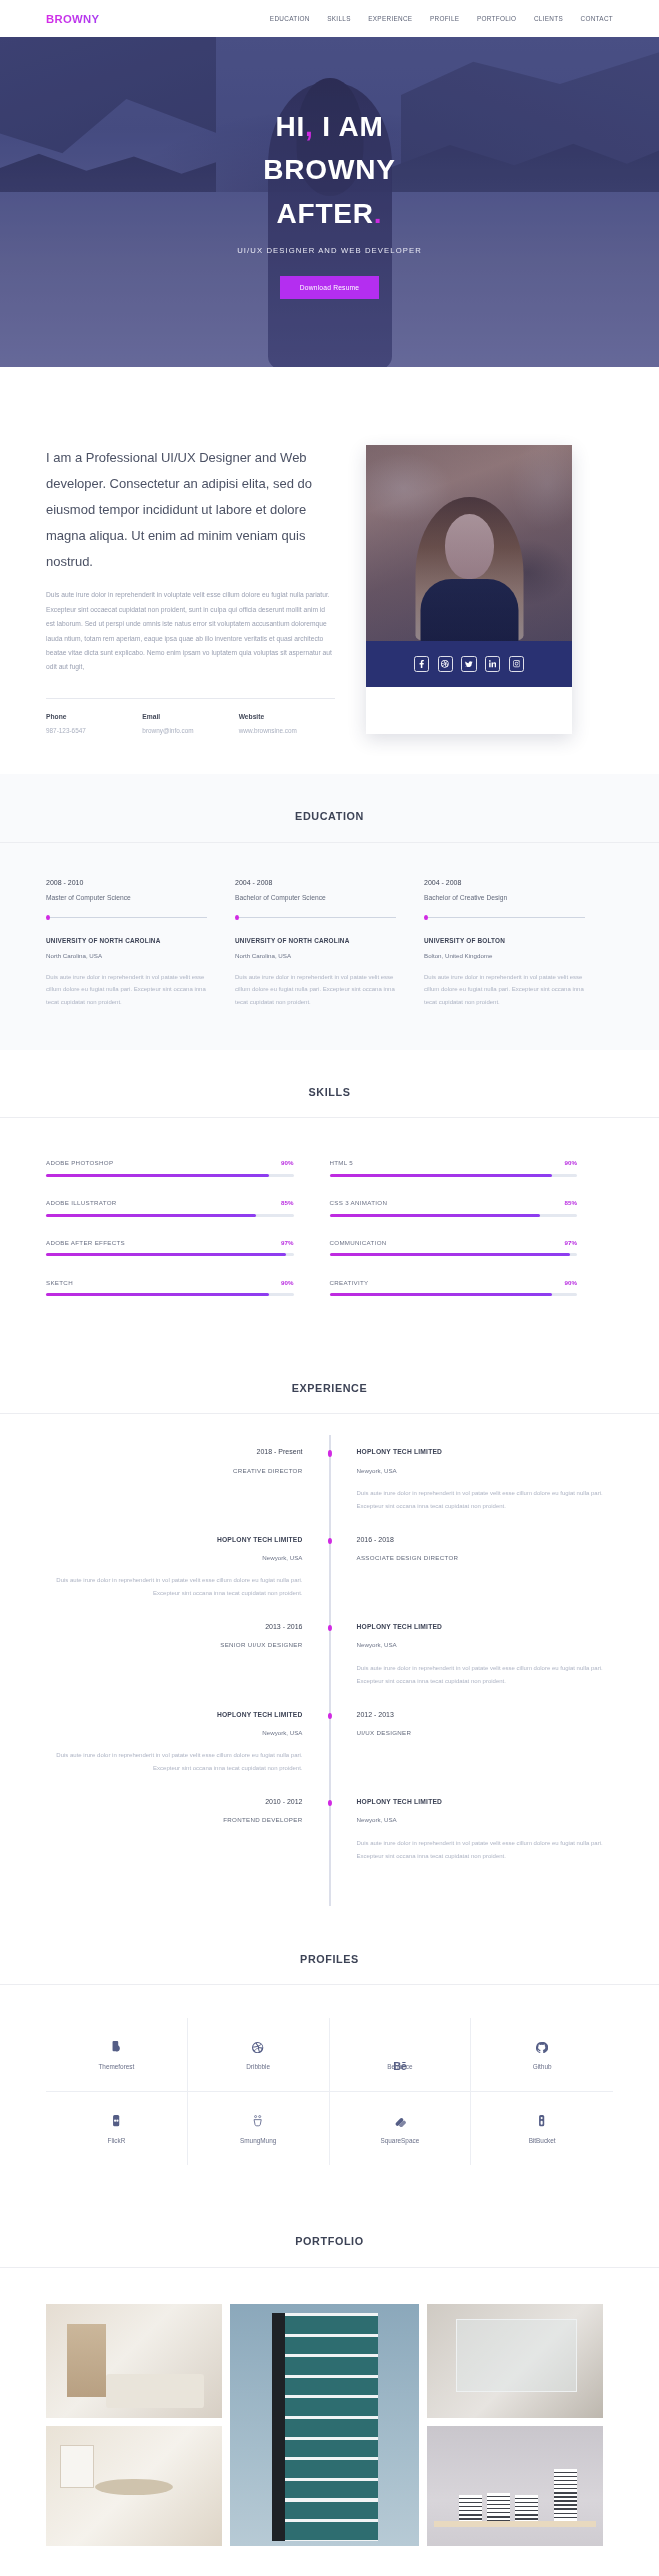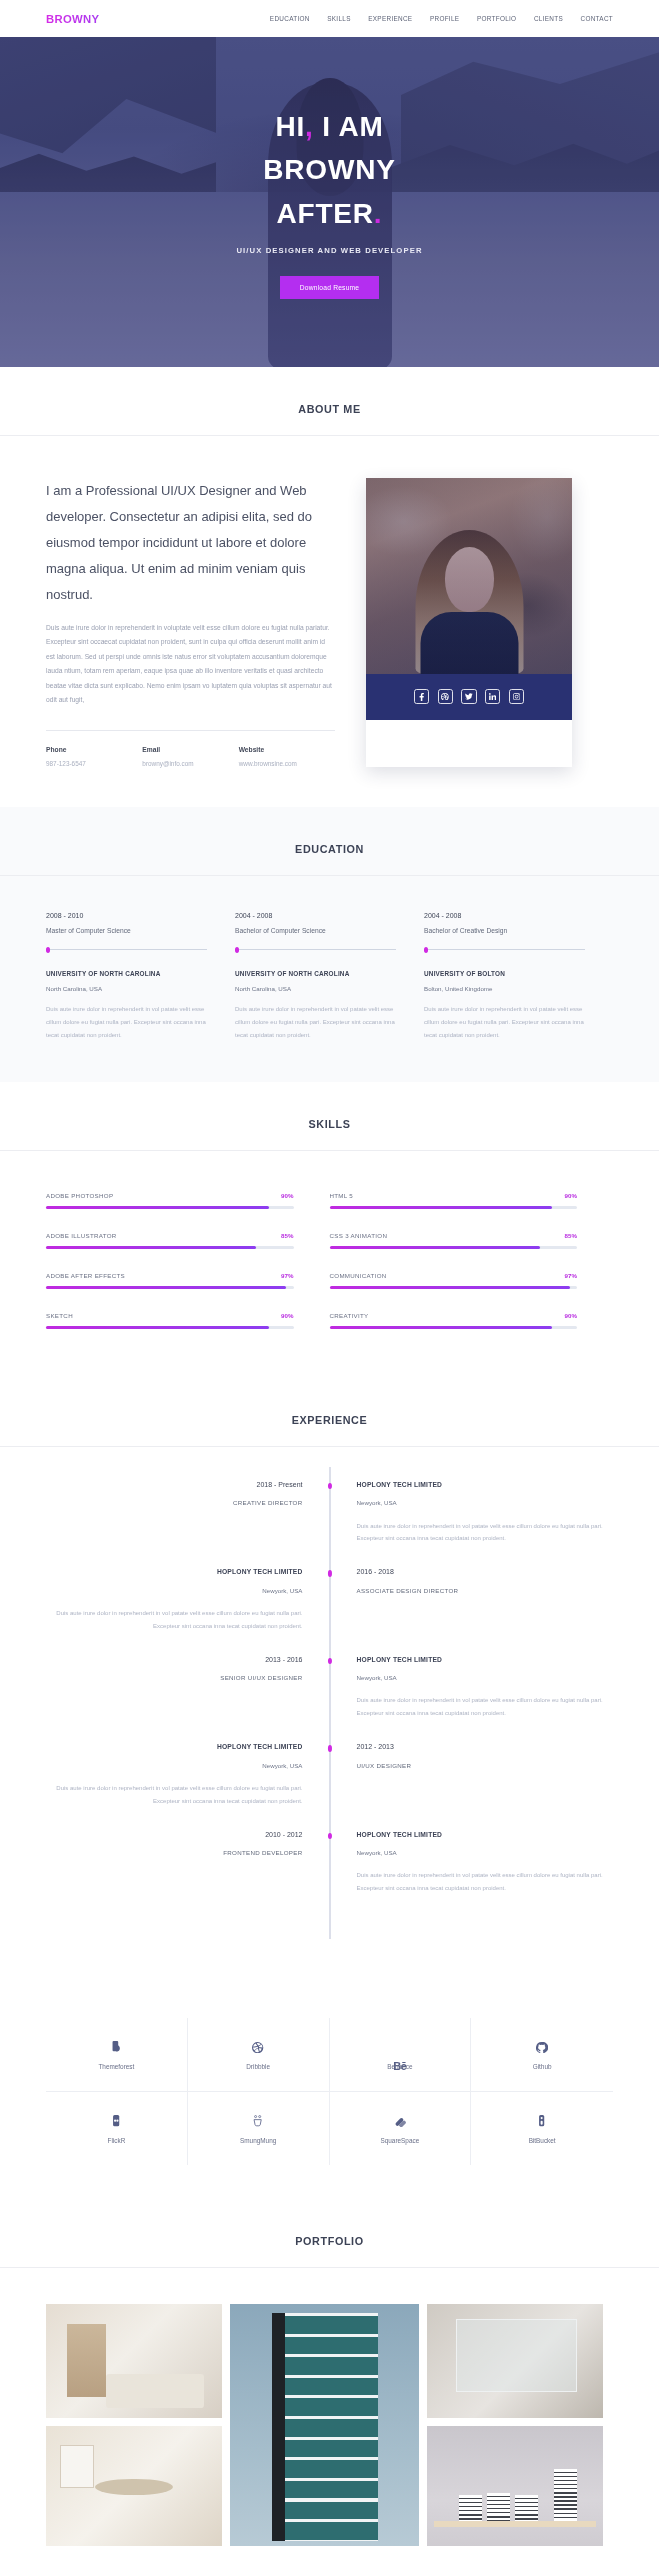--- a/index.html
+++ b/index.html
@@ -102,21 +102,21 @@
     font-weight: bold;
     letter-spacing: 0.8px;
     line-height: 1.55;
   }
   .hero h1 .accent { color:#cc2ae0; }
   .hero-sub {
     margin-top: 11.3px;
     color:#e9e9f4;
     font-size: 7.7px;
     letter-spacing: 1.1px;
-    font-weight: 700;
+    font-weight: 400;
   }
   .btn-resume {
     margin-top: 20.6px;
     display:inline-block;
     background:#b42ef0;
     color:#fff;
     border:none;
     font-size:6.7px;
     padding: 8.2px 19.6px;
     letter-spacing:0.2px;
@@ -319,23 +319,20 @@
       <span>I AM</span><br>
       <span>BROWNY</span><br>
       <span>AFTER</span><span class="accent">.</span>
     </h1>
     <div class="hero-sub">UI/UX DESIGNER AND WEB DEVELOPER</div>
     <button class="btn-resume">Download Resume</button>
   </div>
 </section>
 
 <section class="section">
-  <div class="sec-head">
-    <h2>ABOUT ME</h2>
-  </div>
   <div class="wrap">
     <div class="about-body">
       <div class="about-left">
         <p class="about-lead">I am a Professional UI/UX Designer and Web developer. Consectetur an adipisi elita, sed do eiusmod tempor incididunt ut labore et dolore magna aliqua. Ut enim ad minim veniam quis nostrud.</p>
         <p class="about-para">Duis aute irure dolor in reprehenderit in voluptate velit esse cillum dolore eu fugiat nulla pariatur. Excepteur sint occaecat cupidatat non proident, sunt in culpa qui officia deserunt mollit anim id est laborum. Sed ut perspi unde omnis iste natus error sit voluptatem accusantium doloremque lauda ntium, totam rem aperiam, eaque ipsa quae ab illo inventore veritatis et quasi architecto beatae vitae dicta sunt explicabo. Nemo enim ipsam vo luptatem quia voluptas sit aspernatur aut odit aut fugit,</p>
         <div class="about-hr"></div>
         <div class="contact-grid">
           <div>
             <h4>Phone</h4>
             <p>987-123-6547</p>
@@ -582,20 +579,23 @@
               <div class="exp-loc">Newyork, USA</div>
               <div class="exp-desc">Duis aute irure dolor in reprehenderit in vol patate velit esse cillum dolore eu fugiat nulla pari. Excepteur sint occana inna tecat cupidatat non proident.</div>
             </div>
           </div>
         </div>
     </div>
   </div>
 </section>
 
 <section class="section">
+  <div class="sec-head">
+    <h2>PROFILES</h2>
+  </div>
   <div class="wrap">
     <div class="prof-grid" id="prof-grid">
         <div class="prof-cell">
           <div class="prof-icon">
             <svg width="10.3" height="12.4" viewBox="0 0 20 24">
               <rect x="3" y="0" width="11" height="20" rx="2"></rect>
               <path d="M13 8c3 1 5 4 4 8-1 4-5 5-7 4 2-2 3-5 2-7-1-2-1-4 1-5z" fill="#555e86"></path>
             </svg>
           </div>
           <div class="prof-label">Themeforest</div>

